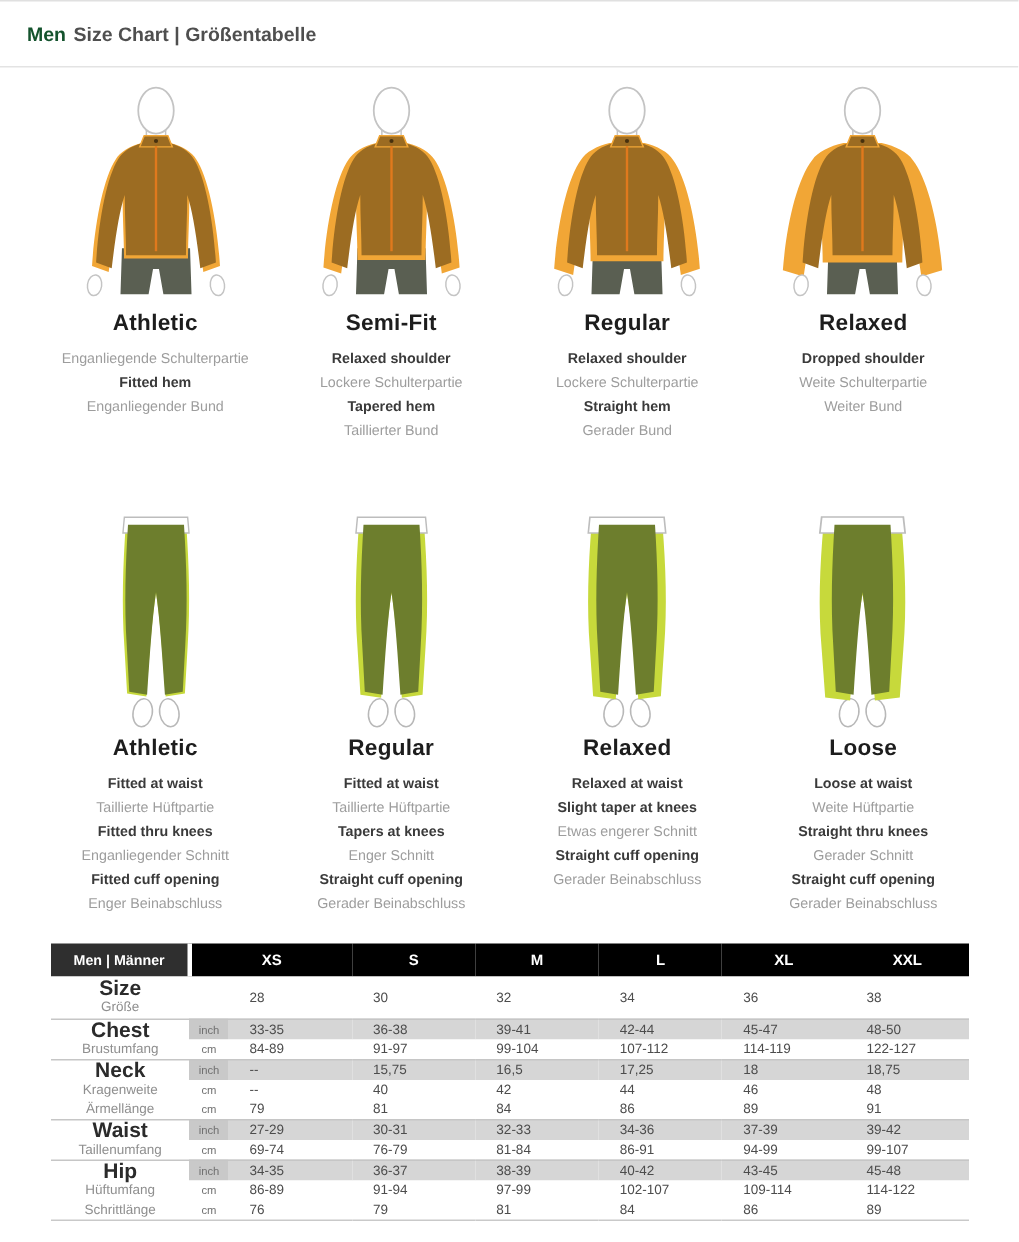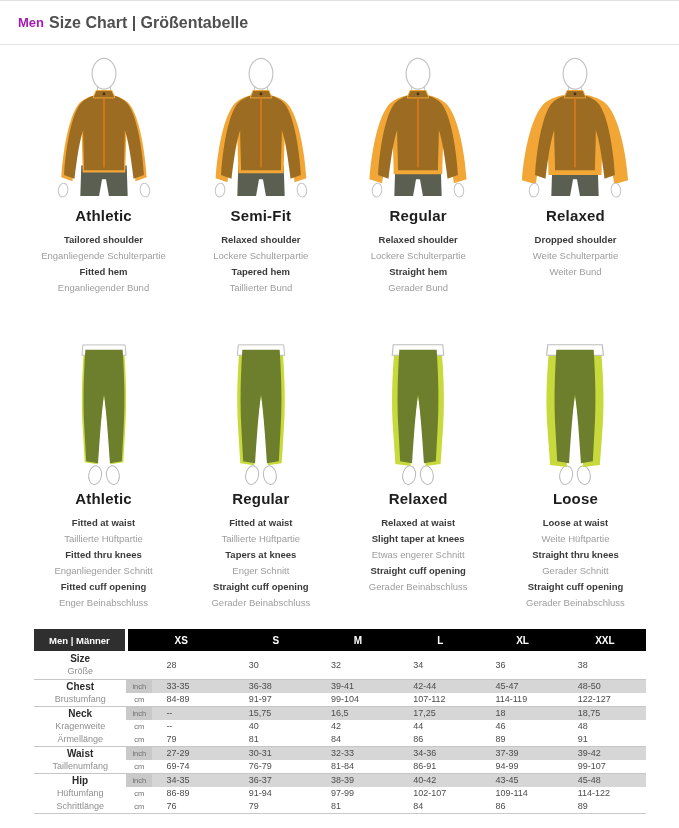--- a/index.html
+++ b/index.html
@@ -8,22 +8,22 @@
     width:679px; height:828px; overflow:hidden;
     font-family:"Liberation Sans", sans-serif;
     color:#3c3c3c;
     border-top:1px solid #e0e0e0;
   }
   
   .page-header {
     height:44px; display:flex; align-items:center;
     padding-left:18px; border-bottom:1px solid #e3e3e3;
   }
-  .page-header .brand { color:#a21caf; font-weight:bold; font-size:13px; margin-right:5px; }
-  .page-header .title { color:#4f4f4f; font-weight:bold; font-size:16px; }
+  .page-header .brand { color:#14532d; font-weight:bold; font-size:13px; margin-right:5px; }
+  .page-header .title { color:#4f4f4f; font-weight:bold; font-size:13px; }
   
   .fit-row {
     display:flex; justify-content:space-between;
     padding:0 26px; margin-top:10px;
   }
   .fit-row.pants { margin-top:42px; }
   .fit-col { width:155px; text-align:center; }
   .fit-col svg.figure { width:148px; height:148px; display:block; margin:0 auto; }
   .fit-title { font-size:15px; font-weight:bold; color:#1d1d1d; margin-top:4px; margin-bottom:8px; letter-spacing:.2px; }
   .fit-line { font-size:9.5px; line-height:16px; white-space:nowrap; }
@@ -42,21 +42,21 @@
   .size-table thead th {
     background:#000000; color:#fff; font-weight:bold; font-size:10px;
     height:22px; text-align:center;
   }
   .size-table thead th.corner {
     background:#2f2f2f; border-right:3px solid #fff; font-size:9.5px;
   }
   .size-table td { height:13px; color:#4c4c4c; }
   .size-table td.val { text-align:left; padding-left:14px; white-space:nowrap; }
   .size-table td.lbl { background:#fff; text-align:center; white-space:nowrap; }
-  .size-table .lbl .en { font-weight:bold; color:#2b2b2b; font-size:10px; display:block; line-height:13px; }
+  .size-table .lbl .en { font-weight:bold; color:#2b2b2b; font-size:14px; display:block; line-height:13px; }
   .size-table .lbl .de { color:#8f8f8f; font-size:9px; display:block; line-height:13px; }
   .size-table td.unit { font-size:7.5px; color:#6f6f6f; text-align:center; }
   tr.r-inch td { background:#d6d6d6; border-top:1px solid #c6c6c6; }
   tr.r-inch td.unit { background:#c9c9c9; }
   tr.r-inch td.lbl { background:#fff; }
   tr.r-cm td { background:#fff; }
   tr.r-size td { height:28px; background:#fff; border-bottom:0; }
   tr.last-row td { border-bottom:1px solid #c9c9c9; }
   .hidden-defs { position:absolute; width:0; height:0; overflow:hidden; }
 </style>
@@ -98,21 +98,20 @@
     <div class="fit-col">
          <svg class="figure" viewBox="0 0 150 150">
     <use href="#j-head"></use>
     <use href="#j-shorts" fill="#5a5f52"></use>
     <use href="#j-jacket" fill="#f1a636" transform="translate(75 44) scale(0.94 1) translate(-75 -44)"></use>
     <use href="#j-jacket" fill="#9c6c22" transform="translate(75 44) scale(0.88 0.97) translate(-75 -44)"></use>
     <use href="#j-zip"></use>
     <use href="#j-hands"></use>
   </svg>
          <div class="fit-title">Athletic</div>
-         <div class="fit-line en">Tailored shoulder</div>
       <div class="fit-line de">Enganliegende Schulterpartie</div>
       <div class="fit-line en">Fitted hem</div>
       <div class="fit-line de">Enganliegender Bund</div>
        </div>
     <div class="fit-col">
          <svg class="figure" viewBox="0 0 150 150">
     <use href="#j-head"></use>
     <use href="#j-shorts" fill="#5a5f52"></use>
     <use href="#j-jacket" fill="#f1a636" transform="translate(75 44) scale(1 1.012) translate(-75 -44)"></use>
     <use href="#j-jacket" fill="#9c6c22" transform="translate(75 44) scale(0.88 0.97) translate(-75 -44)"></use>

